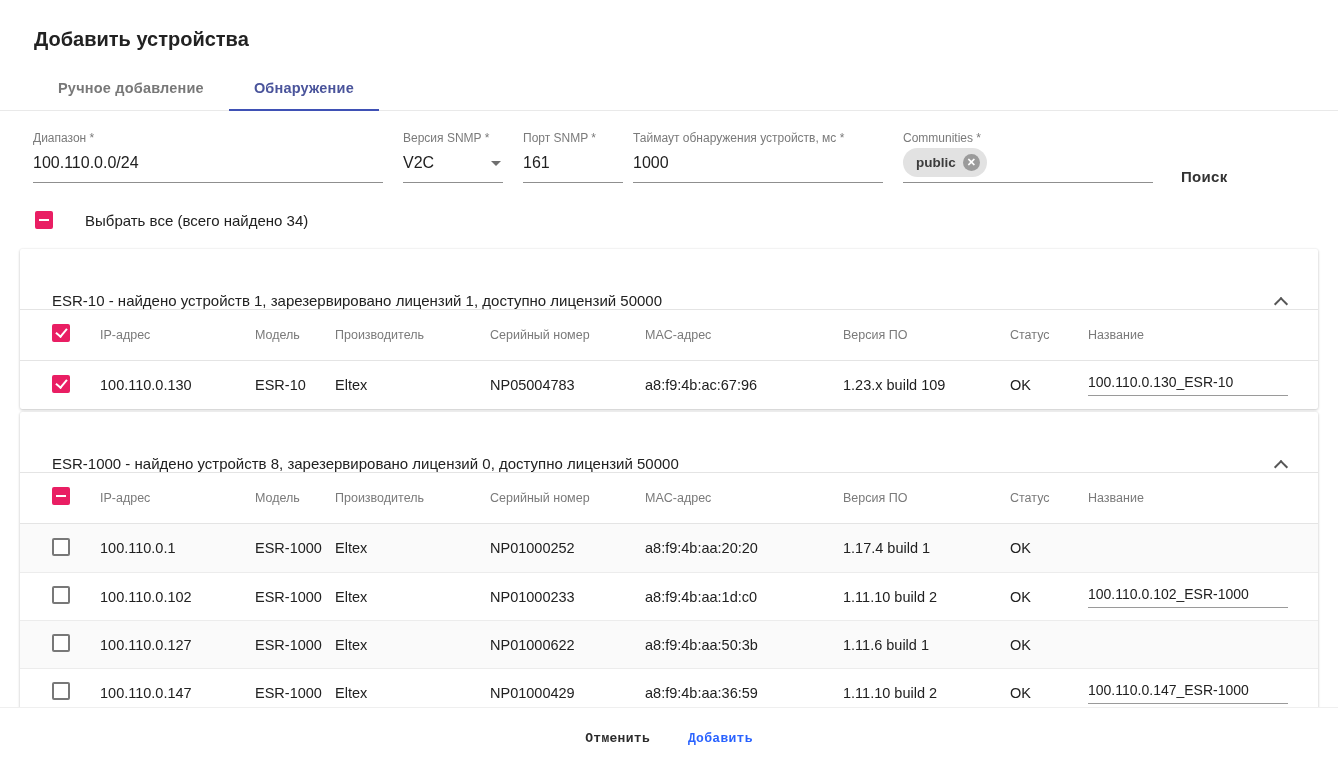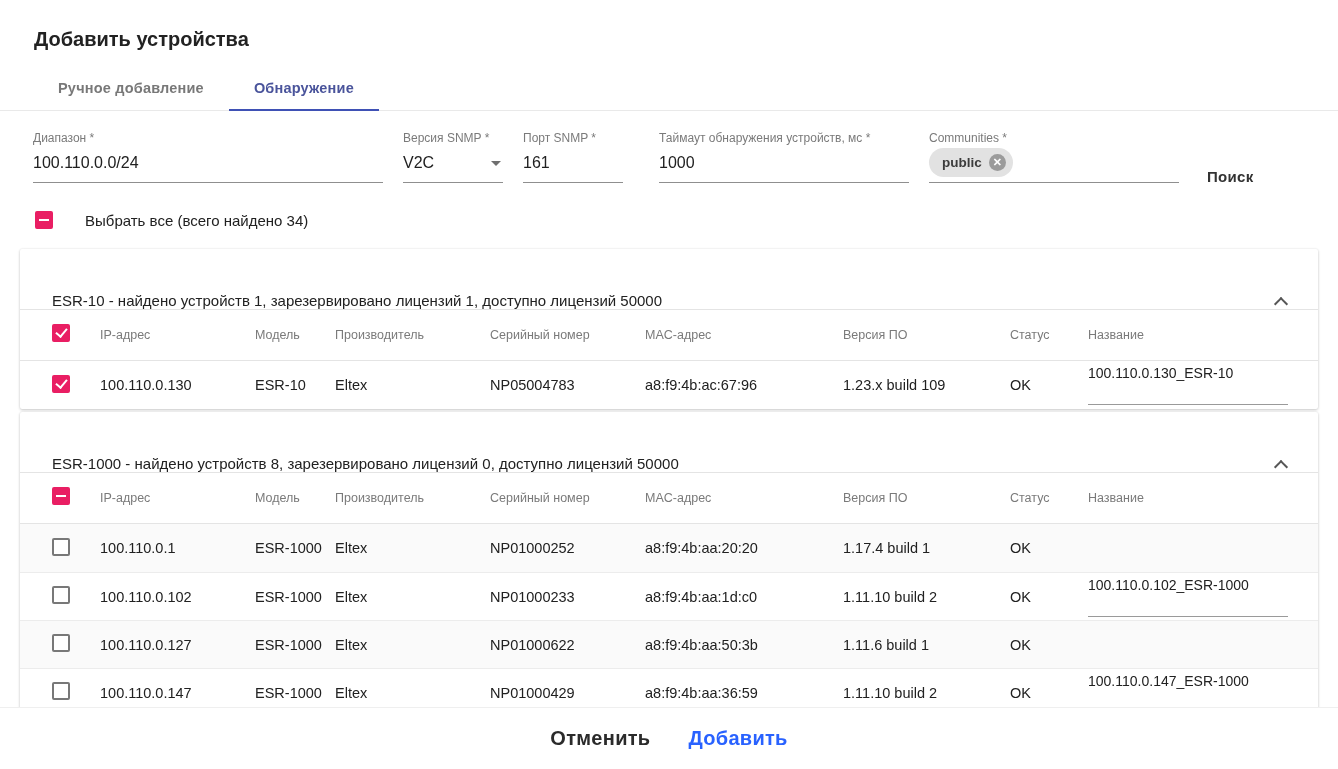--- a/index.html
+++ b/index.html
@@ -13,21 +13,21 @@
     color:#787878;position:relative;cursor:pointer;letter-spacing:.2px}
   .tab.active{color:#4a549b}
   .tab.active::after{content:"";position:absolute;left:0;right:0;bottom:-1px;height:2px;background:#3f51b5}
 
   .form-row{display:flex;align-items:flex-start;padding:20px 36px 0 33px}
   .field{display:flex;flex-direction:column}
   .field label{font-size:12px;color:#7a7a7a;margin-bottom:9px}
   .f-range{width:350px}
   .f-ver{width:100px;margin-left:20px}
   .f-port{width:100px;margin-left:20px}
-  .f-timeout{width:250px;margin-left:36px}
+  .f-timeout{width:250px;margin-left:10px}
   .f-comm{width:250px;margin-left:20px}
   .f-comm label{margin-bottom:3px}
   .text-input{border:none;outline:none;border-bottom:1px solid #8f8f8f;font-size:16px;color:#212121;
     padding:0 0 10px;width:100%;font-family:inherit;background:transparent}
   .select{display:flex;align-items:center;justify-content:space-between;border-bottom:1px solid #8f8f8f;
     padding-bottom:10px;font-size:16px;cursor:pointer}
   .dd-arrow{width:0;height:0;border-left:5px solid transparent;border-right:5px solid transparent;
     border-top:5px solid #6f6f6f;margin-right:2px}
   .chips{display:flex;align-items:center;border-bottom:1px solid #8f8f8f;padding-bottom:5px;min-height:34px}
   .chip{display:inline-flex;align-items:center;background:#e2e2e2;border-radius:15px;height:29px;
@@ -54,25 +54,25 @@
   .chev-up{width:10px;height:10px;border-top:2px solid #565656;border-right:2px solid #565656;
     transform:rotate(-45deg);margin-top:5px;cursor:pointer}
   .grid{display:grid;grid-template-columns:48px 155px 80px 155px 155px 198px 167px 78px 1fr;
     align-items:center;padding:0 20px 0 32px}
   .thead{height:52px;border-top:1px solid #e4e4e4;border-bottom:1px solid #e4e4e4}
   .th{font-size:12.5px;color:#7a7a7a}
   .trow{height:48px;font-size:14.5px;color:#212121}
   .trow + .trow{border-top:1px solid #ececec}
   .trow.alt{background:#fafafa}
   .name-input{border:none;outline:none;border-bottom:1px solid #9a9a9a;background:transparent;
-    font-family:inherit;font-size:14px;color:#212121;padding:0 0 23px;width:200px}
+    font-family:inherit;font-size:14px;color:#212121;padding:0 0 5px;width:200px}
 
   .footer{position:absolute;left:0;right:0;bottom:0;height:62px;background:#fff;display:flex;
     align-items:center;justify-content:center;gap:38px;z-index:10;border-top:1px solid #efefef}
-  .btn{background:none;border:none;font-family:Liberation Sans, sans-serif;font-size:20px;font-weight:700;
+  .btn{background:none;border:none;font-family:Liberation Mono, monospace;font-size:13px;font-weight:700;
     cursor:pointer;letter-spacing:.3px}
   .btn.cancel{color:#2b2b2b}
   .btn.add{color:#2962ff}
 </style>
 </head>
 <body>
 
 <div class="page-title">Добавить устройства</div>
 
 <div class="tabbar">

